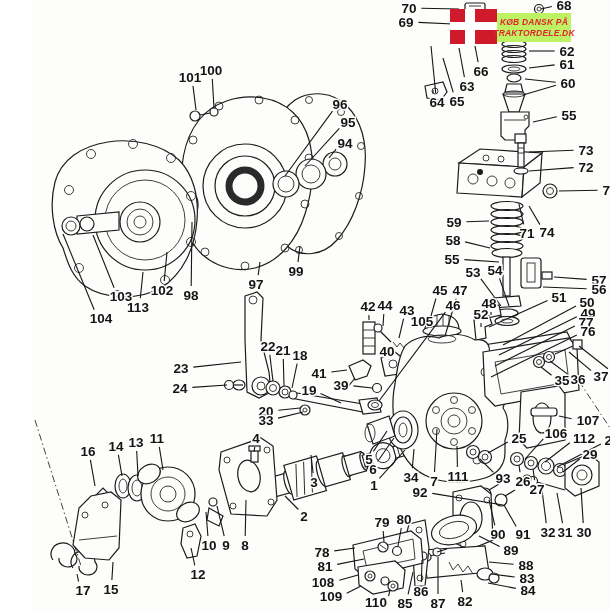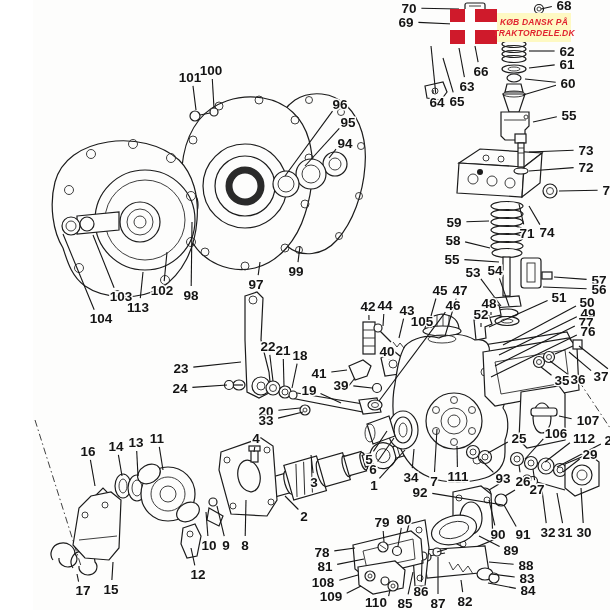--- a/index.html
+++ b/index.html
@@ -11,21 +11,21 @@
   .fw{stroke:#1c1c1c;stroke-width:1.2;fill:#fdfdfc;}
   .thin{stroke:#2a2a2a;stroke-width:0.9;fill:none;}
   .dash{stroke:#2a2a2a;stroke-width:0.9;fill:none;stroke-dasharray:7 3 1.5 3;}
   .lead{stroke:#161616;stroke-width:1.1;fill:none;}
   .plbl{font:700 13.5px "Liberation Sans",sans-serif;fill:#141414;text-anchor:middle;
         stroke:#fdfdfc;stroke-width:3px;paint-order:stroke;}
   
   .flag{position:absolute;left:417px;top:9px;width:47px;height:35px;background:#cf1a2b;}
   .flag .v{position:absolute;left:15px;top:0;width:10px;height:35px;background:#fff;}
   .flag .h{position:absolute;left:0;top:13px;width:47px;height:8px;background:#fff;}
-  .banner{position:absolute;left:464px;top:13px;width:74px;height:29px;background:#fef9c3;
+  .banner{position:absolute;left:464px;top:13px;width:74px;height:29px;background:#bef264;
           display:flex;flex-direction:column;justify-content:center;align-items:center;}
   .banner div{font-style:italic;font-weight:800;font-size:8.5px;line-height:11px;
           color:#e02330;white-space:nowrap;letter-spacing:.2px;}
   .mf{position:absolute;left:538px;top:9px;width:69px;height:37px;background:#fff;
       border:2px solid #d02530;box-sizing:border-box;display:flex;flex-direction:column;}
   .mf .mftxt{flex:1;text-align:center;font-weight:800;font-size:24px;line-height:23px;
       color:#d02530;letter-spacing:-1px;}
   .mf .mfband{height:11px;background:#d02530;color:#fff;font-weight:700;font-size:8px;
       line-height:11px;text-align:center;letter-spacing:.3px;}
 </style>

